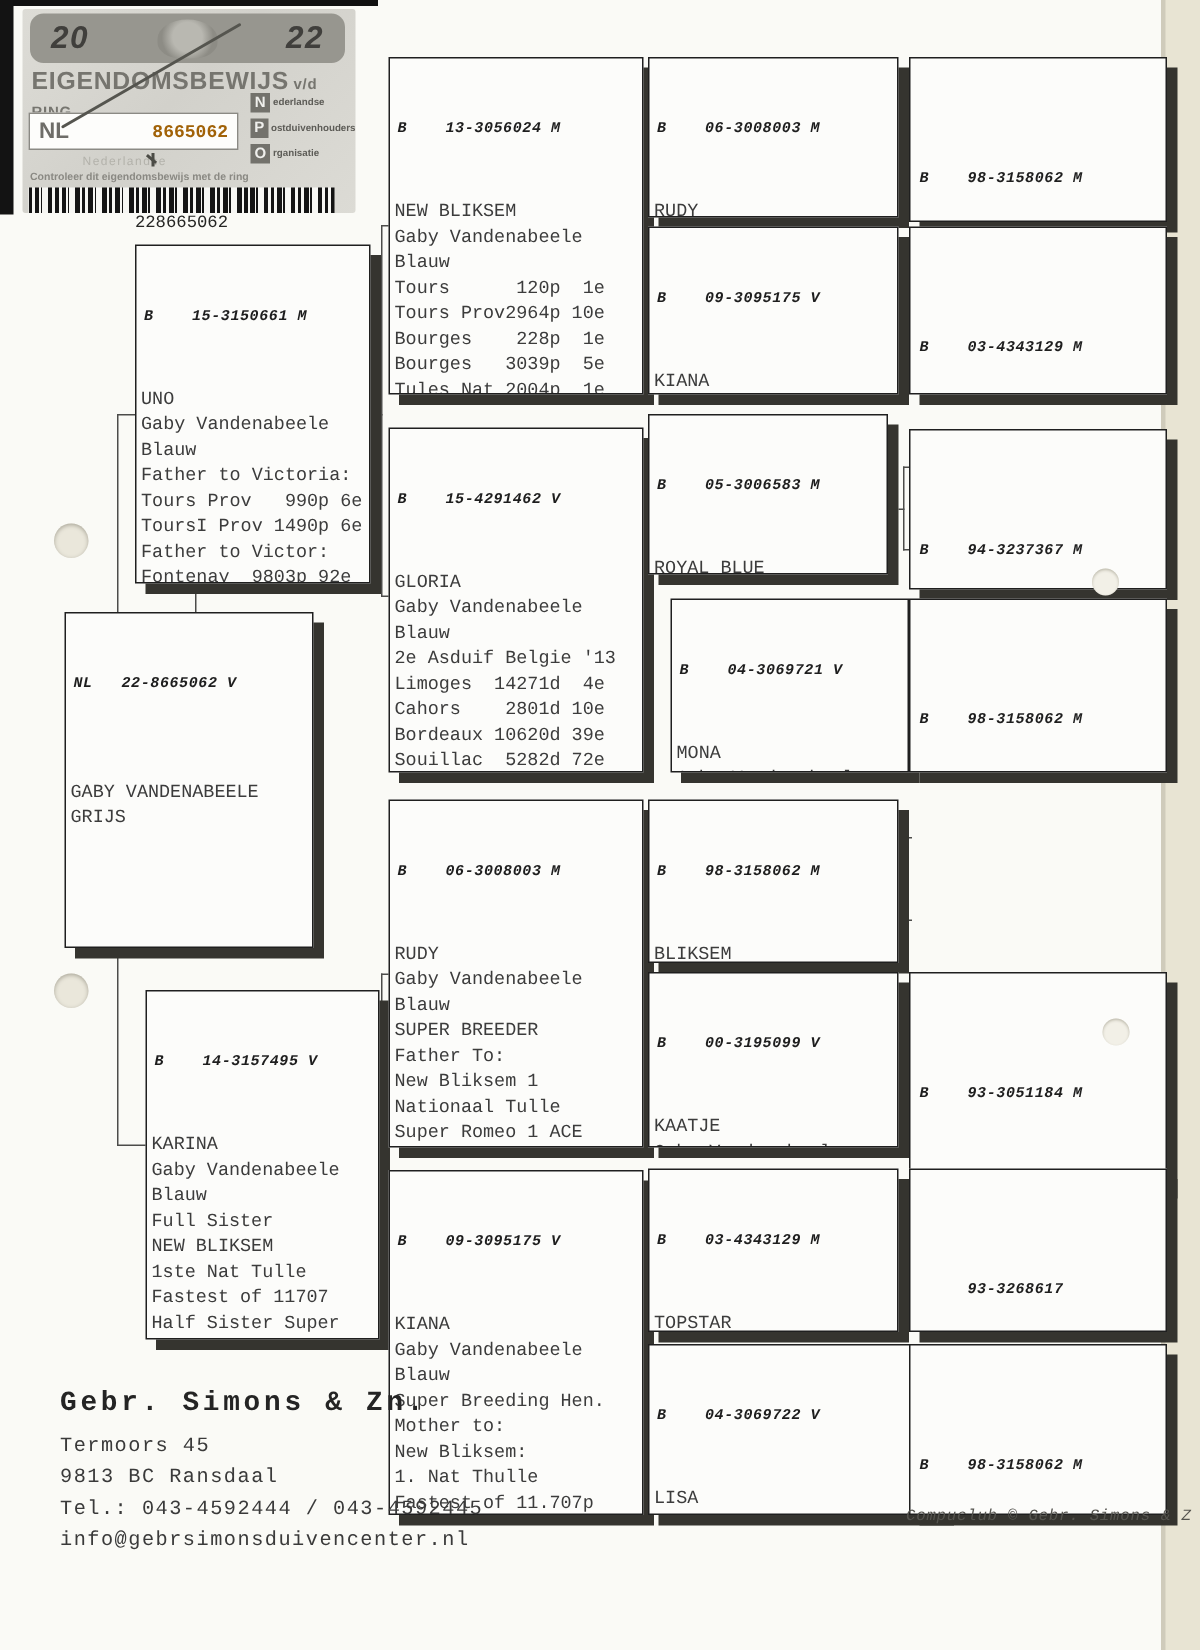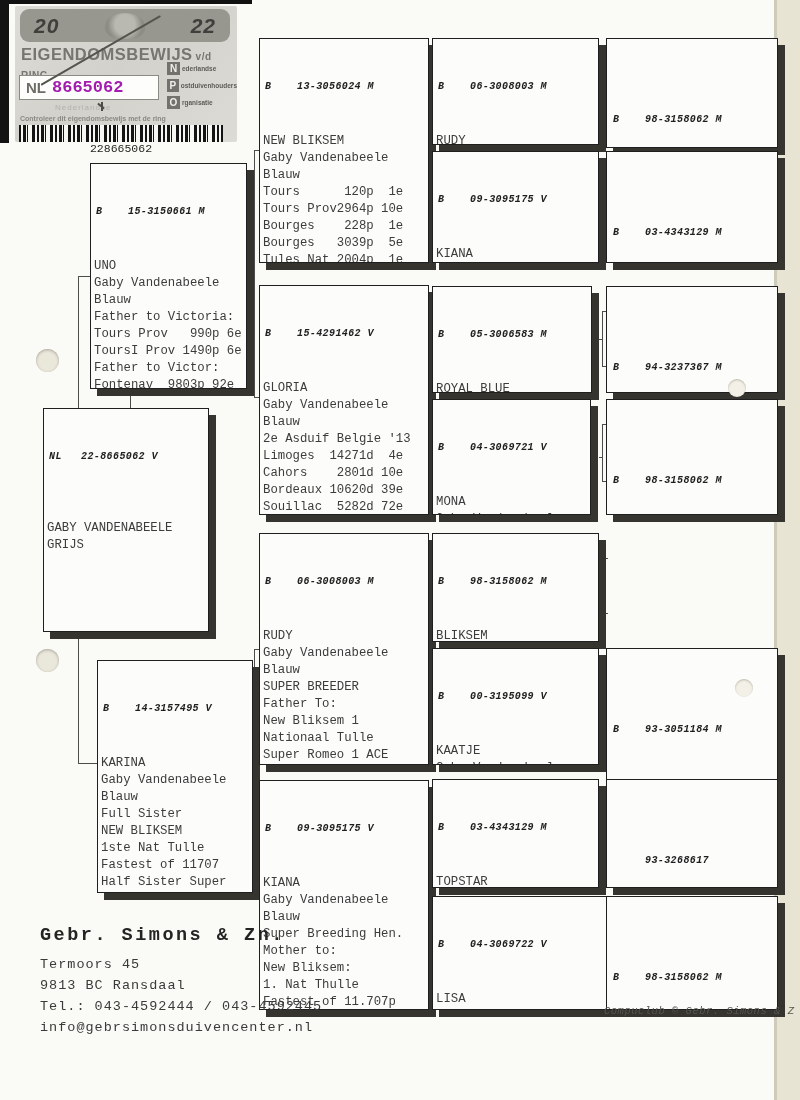--- a/index.html
+++ b/index.html
@@ -39,21 +39,21 @@
            padding:0 14px;box-sizing:border-box;}
   .yr{font-weight:bold;font-size:21px;color:#403f3c;letter-spacing:1px;font-style:italic;}
   .emblem{width:40px;height:26px;border-radius:50% 50% 40% 40%;
           background:radial-gradient(circle at 50% 45%,#b9b8b1 0 40%,#8d8c85 70%);}
   .st-title{position:absolute;left:6px;top:39px;width:212px;color:#76756f;font-weight:bold;
             font-size:16.5px;letter-spacing:.5px;}
   .st-sub{font-size:10px;margin-left:3px;}
   .nlbox{position:absolute;left:4px;top:69px;width:140px;height:25px;background:#fdfdfb;
          border:1.5px solid #8b8a84;display:flex;align-items:center;box-sizing:border-box;}
   .nl{font-weight:bold;font-size:15px;color:#6e6d68;padding:0 6px;}
-  .rnum{flex:1;text-align:left;padding-right:6px;font-weight:bold;font-size:17px;color:#a21caf;
+  .rnum{flex:1;text-align:right;padding-right:6px;font-weight:bold;font-size:12px;color:#a16207;
         font-family:"Liberation Mono",monospace;}
   .npo{position:absolute;left:152px;top:56px;width:70px;}
   .npo-row{display:flex;align-items:center;margin-bottom:4px;}
   .npo-badge{width:13px;height:13px;background:#73726c;color:#efefec;font-weight:bold;
              font-size:10px;display:flex;align-items:center;justify-content:center;margin-right:2px;}
   .npo-word{font-size:6.5px;font-weight:bold;color:#5d5c57;}
   .st-wm{position:absolute;left:40px;top:97px;font-size:8px;color:#b3b2ab;letter-spacing:1px;}
   .st-note{position:absolute;left:5px;top:109px;font-size:7px;font-weight:bold;color:#8a8983;}
   .barcode{position:absolute;left:4px;top:119px;width:204px;height:17px;background:
      repeating-linear-gradient(90deg,#141414 0 2px,#f6f6f3 2px 4px,#141414 4px 7px,
@@ -154,25 +154,25 @@
   </div>
 
   <div class="box" style="left:432px;top:38px;width:167px;height:107px">
     <div class="ring">B    06-3008003 M</div>
     <div><div class="tline">RUDY</div></div>
   </div>
   <div class="box" style="left:432px;top:151px;width:167px;height:112px">
     <div class="ring">B    09-3095175 V</div>
     <div><div class="tline">KIANA</div></div>
   </div>
-  <div class="box" style="left:432px;top:286px;width:160px;height:107px">
+  <div class="box" style="left:432px;top:276px;width:160px;height:107px">
     <div class="ring">B    05-3006583 M</div>
     <div><div class="tline">ROYAL BLUE</div></div>
   </div>
-  <div class="box" style="left:432px;top:399px;width:159px;height:116px">
+  <div class="box" style="left:447px;top:399px;width:159px;height:116px">
     <div class="ring">B    04-3069721 V</div>
     <div><div class="tline">MONA</div><div class="tline">Gaby Vandenabeele</div></div>
   </div>
   <div class="box" style="left:432px;top:533px;width:167px;height:109px">
     <div class="ring">B    98-3158062 M</div>
     <div><div class="tline">BLIKSEM</div></div>
   </div>
   <div class="box" style="left:432px;top:648px;width:167px;height:117px">
     <div class="ring">B    00-3195099 V</div>
     <div><div class="tline">KAATJE</div><div class="tline">Gaby Vandenabeele</div></div>

